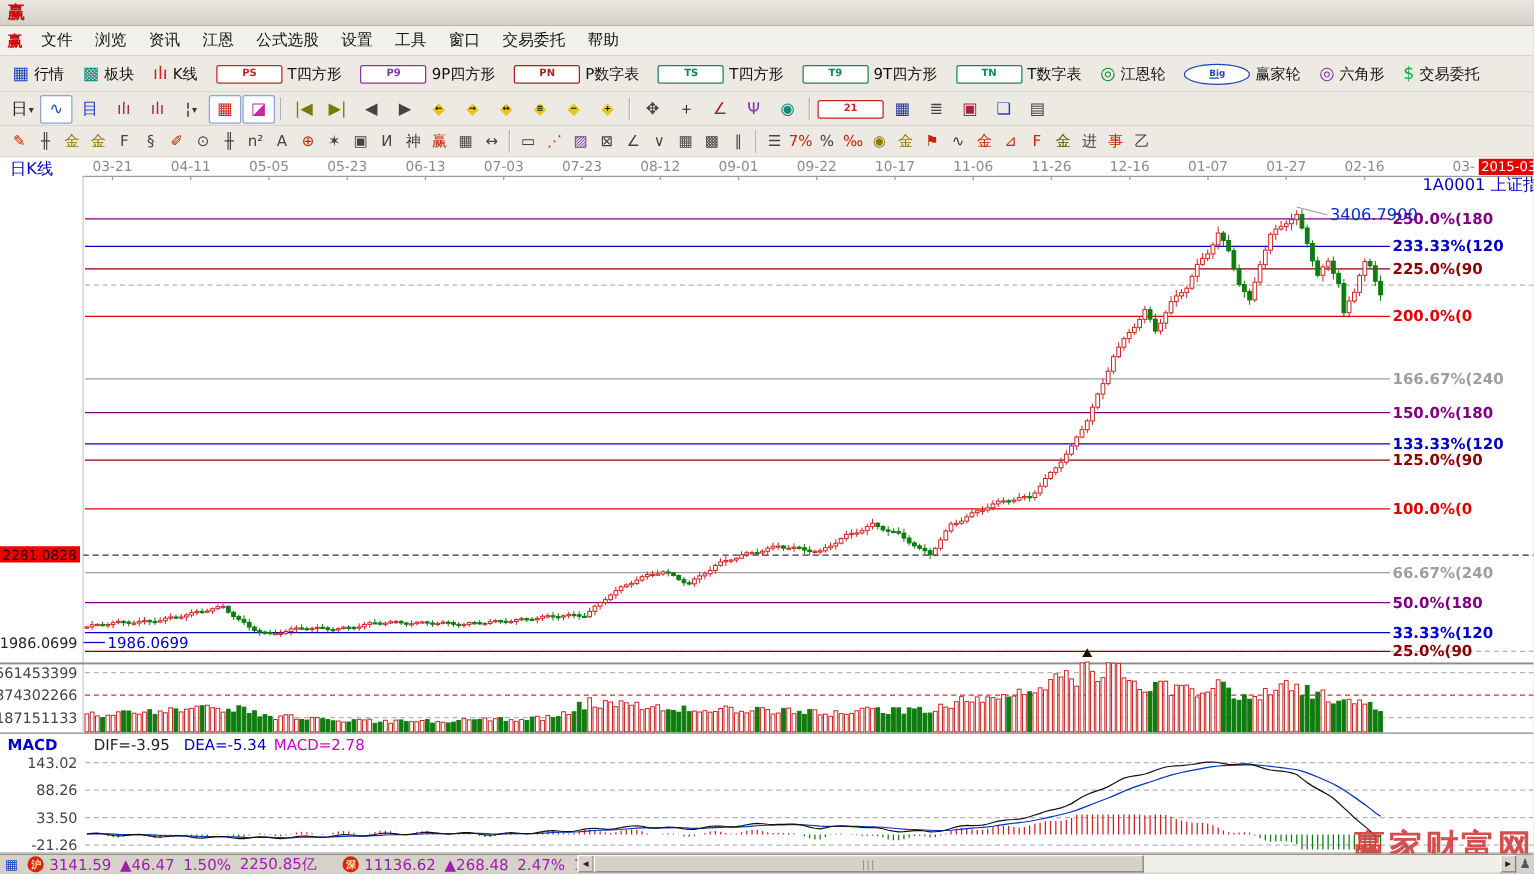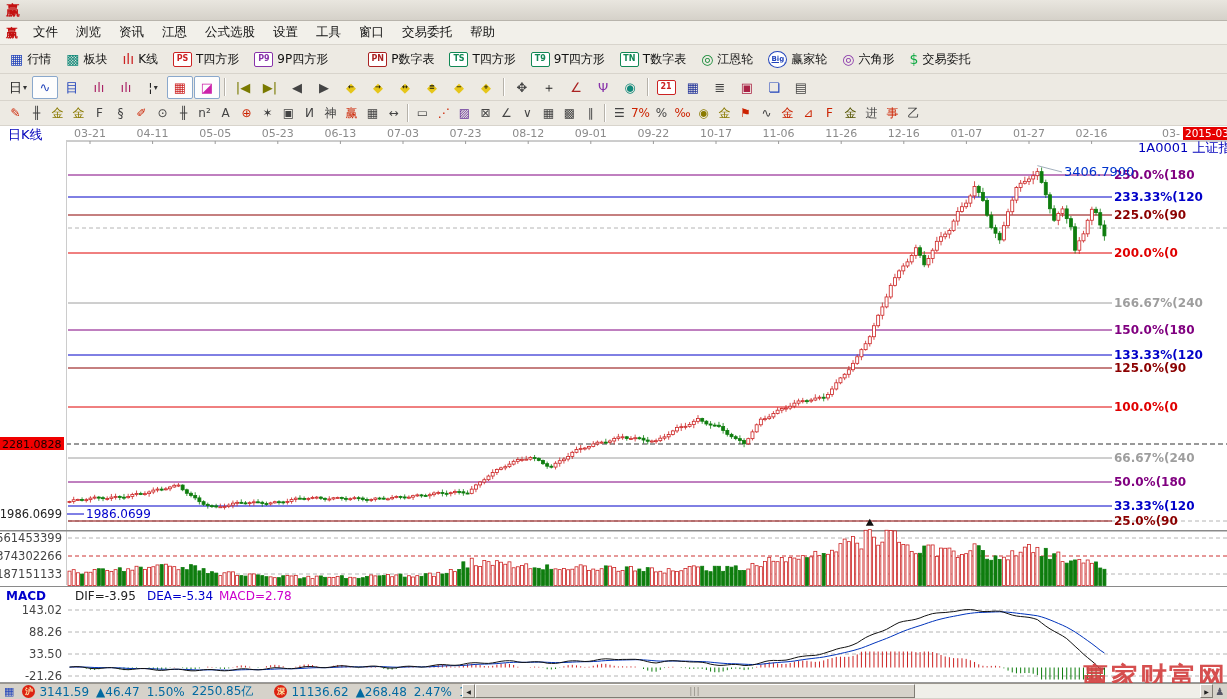--- a/index.html
+++ b/index.html
@@ -20,35 +20,35 @@
   .t1btn{display:inline-flex;align-items:center;gap:4px;padding:2px 5px;cursor:default;white-space:nowrap;}
   .t2btn{display:inline-flex;align-items:center;justify-content:center;min-width:24px;height:21px;
          border:1px solid transparent;border-radius:2px;cursor:default;}
   .t2btn.sel{border-color:#8aa8cc;background:#fdfdfd;}
   .t3btn{display:inline-flex;align-items:center;justify-content:center;min-width:21px;height:19px;cursor:default;}
   .g{font-size:13px;line-height:1;}
   .t1btn .g{font-size:14px;}
   .t3btn .g{font-size:12px;}
   .tlabel{font-size:12px;color:#111;}
   .abbr{display:inline-flex;align-items:center;justify-content:center;min-width:15px;height:13px;
-        padding:0 1px;border:1px solid currentColor;font-size:8px;font-weight:bold;background:#fff;
+        padding:0 18px;border:1px solid currentColor;font-size:8px;font-weight:bold;background:#fff;
         border-radius:2px;line-height:1;}
   .abbr.round{border-radius:50%;min-width:15px;height:15px;font-size:7px;}
   .dia{position:relative;display:inline-flex;align-items:center;justify-content:center;}
   .dia i{position:absolute;font-style:normal;font-size:7px;font-weight:bold;color:#111;}
   .caret{font-size:8px;color:#333;margin-left:1px;}
   .tsep{width:1px;height:18px;background:#b6b2aa;border-right:1px solid #fff;margin:0 3px;flex:none;}
   .chart-wrap{width:1227px;height:557px;position:relative;background:#fff;}
   svg{display:block;}
   .statusbar{position:absolute;left:0;top:683px;width:1227px;height:16px;background:#d6d2ca;
              border-top:1px solid #9a968e;box-sizing:border-box;display:flex;align-items:center;}
   .sb-icon{margin:0 4px;color:#2244bb;font-size:11px;line-height:1;}
   .badge{display:inline-flex;align-items:center;justify-content:center;width:13px;height:13px;flex:none;
          border-radius:50%;background:#dd2211;color:#ffe9a8;font-size:8px;font-weight:bold;margin:0 4px;}
-  .sb-red{color:#0369a1;margin-right:7px;font-size:12px;white-space:nowrap;}
+  .sb-red{color:#a21caf;margin-right:7px;font-size:12px;white-space:nowrap;}
   .scroll{position:absolute;left:462px;top:684px;width:751px;height:14px;background:#f0efe9;}
   .sbtn{position:absolute;top:0;width:13px;height:14px;background:#d6d2ca;border:1px solid;
         border-color:#fff #807c74 #807c74 #fff;box-sizing:border-box;display:flex;align-items:center;
         justify-content:center;font-size:6px;color:#222;}
   .sbtn.left{left:0;}
   .sbtn.right{right:0;}
   .sthumb{position:absolute;left:13px;top:0;width:440px;height:14px;background:#d6d2ca;border:1px solid;
           border-color:#fff #807c74 #807c74 #fff;box-sizing:border-box;display:flex;align-items:center;
           justify-content:center;color:#8a867e;font-size:8px;letter-spacing:1px;}
   .corner{position:absolute;right:0;top:684px;width:14px;height:14px;display:flex;align-items:center;
@@ -94,21 +94,21 @@
       </span>
       <span class="t1btn">
         <span class="abbr" style="color: rgb(204, 34, 34);">PS</span>
         <span class="tlabel">T四方形</span>
       </span>
       <span class="t1btn">
         <span class="abbr" style="color: rgb(136, 51, 170);">P9</span>
         <span class="tlabel">9P四方形</span>
       </span>
       <span class="t1btn">
-        <span class="abbr" style="color: rgb(170, 34, 34); margin-left: 25px;">PN</span>
+        <span class="abbr" style="color: rgb(170, 34, 34);">PN</span>
         <span class="tlabel">P数字表</span>
       </span>
       <span class="t1btn">
         <span class="abbr" style="color: rgb(17, 136, 85);">TS</span>
         <span class="tlabel">T四方形</span>
       </span>
       <span class="t1btn">
         <span class="abbr" style="color: rgb(17, 136, 85);">T9</span>
         <span class="tlabel">9T四方形</span>
       </span>

